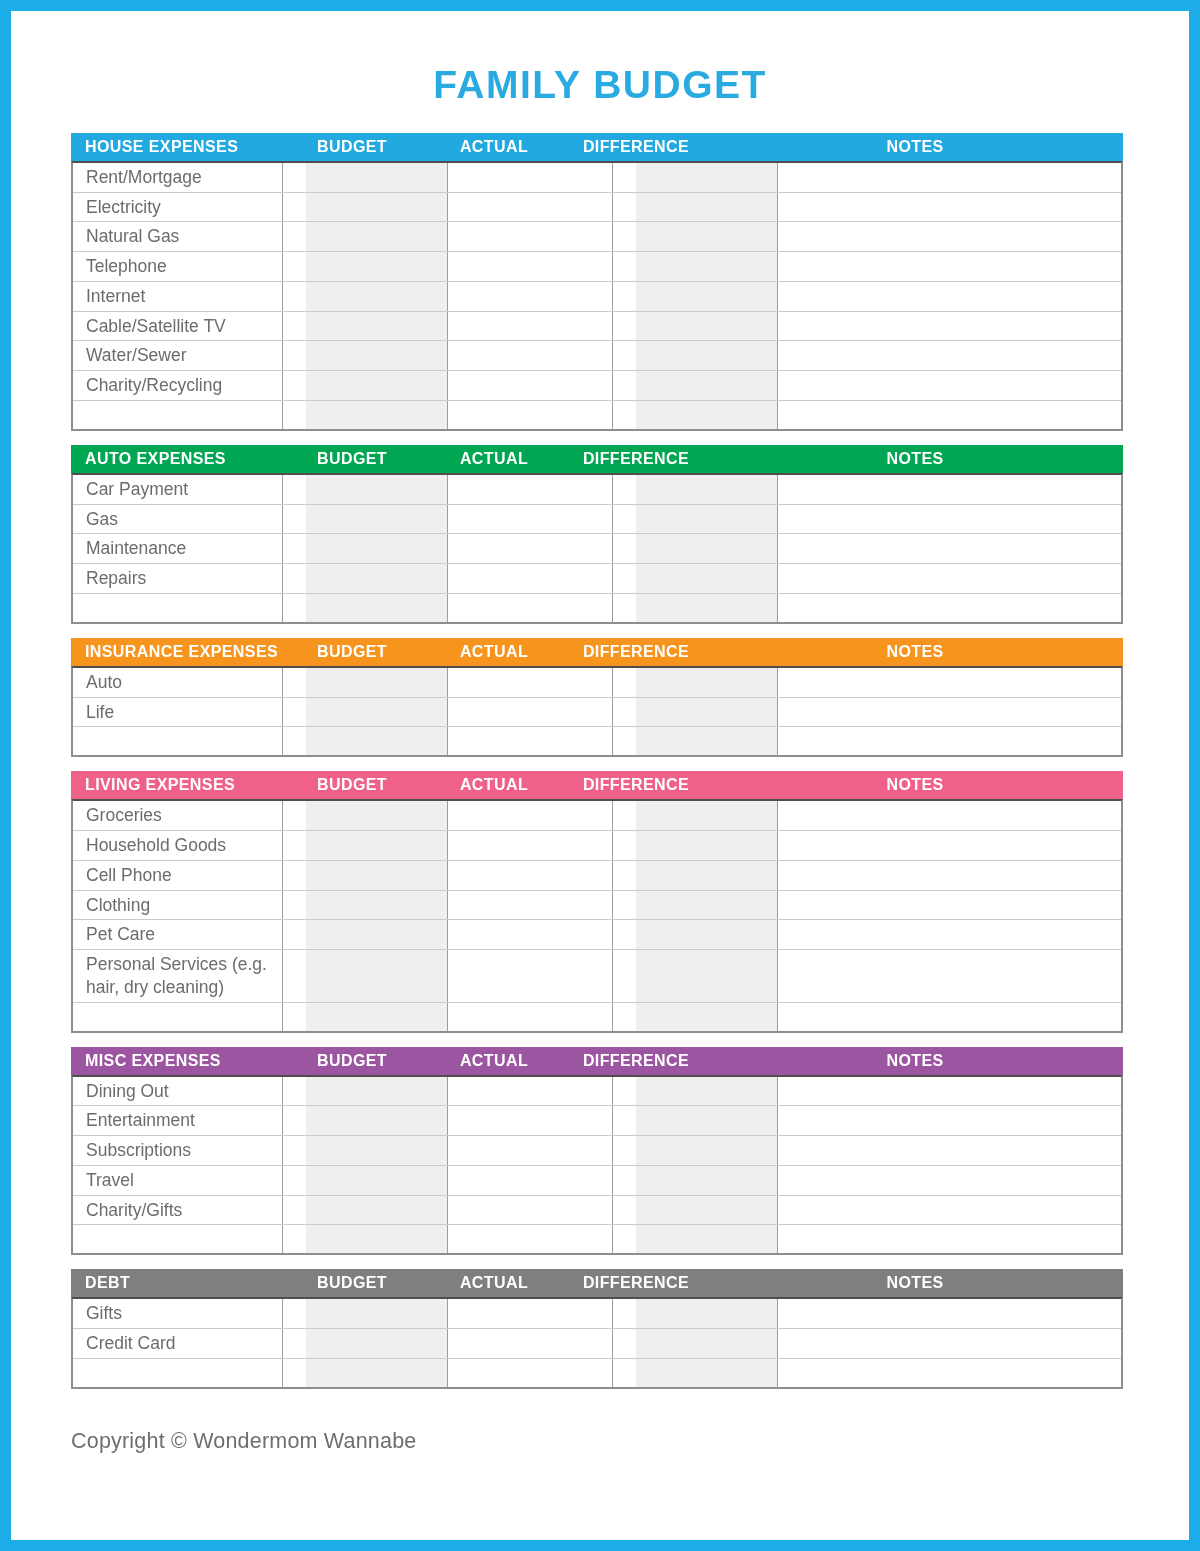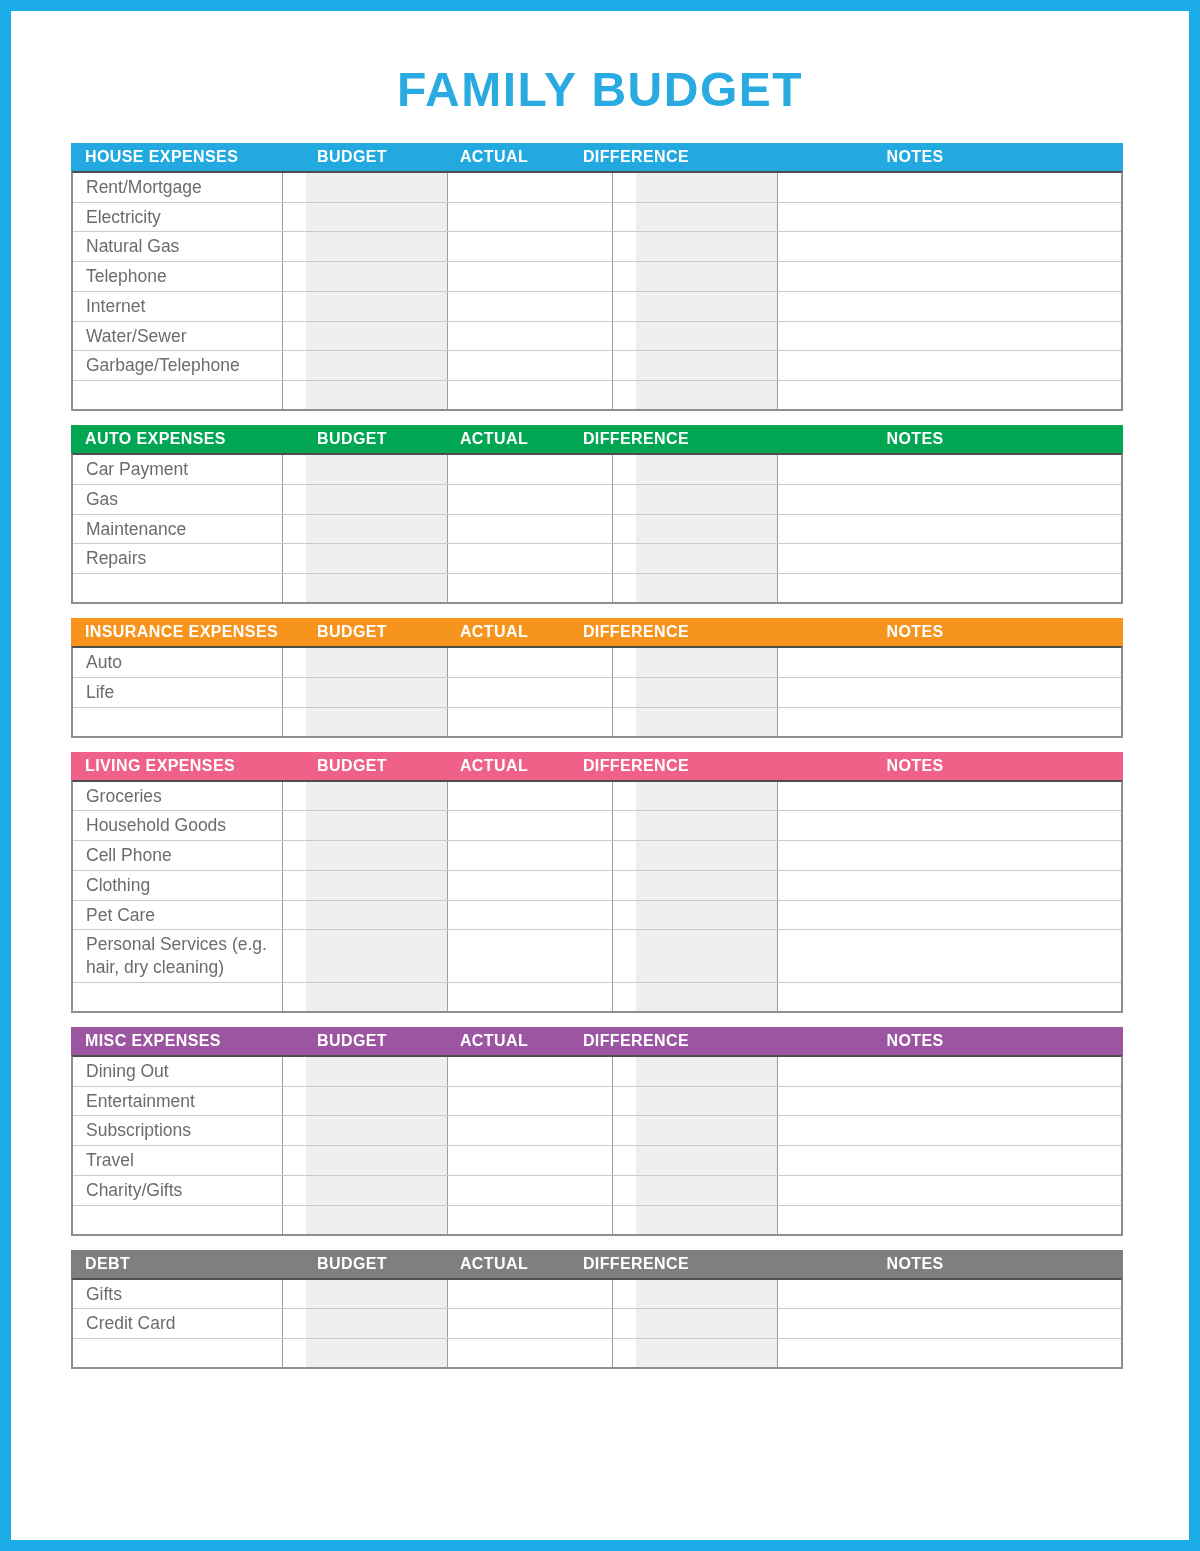--- a/index.html
+++ b/index.html
@@ -7,21 +7,21 @@
   .page {
     width: 1200px; height: 1551px;
     border: 11px solid #1CADE8;
     background: #fff;
     font-family: "Liberation Sans", "DejaVu Sans", sans-serif;
     overflow: hidden;
   }
   .title {
     margin: 53px 0 26px;
     text-align: center;
-    font-size: 48px;
+    font-size: 39px;
     font-weight: 800;
     letter-spacing: 1.5px;
     line-height: 1.1;
     color: #29ABE2;
   }
   .sheet { width: 1052px; margin-left: 60px; }
   .section { margin-bottom: 14px; }
   .bar {
     display: flex; align-items: center;
     height: 28px;
@@ -114,31 +114,38 @@
   </div>
 
   <div class="row">
     <div class="cell cell-label col-label">Internet</div>
     <div class="cell cell-fill col-budget"></div>
     <div class="cell col-actual"></div>
     <div class="cell cell-fill col-diff"></div>
     <div class="cell col-notes"></div>
   </div>
 
+  <div class="row">
+    <div class="cell cell-label col-label">Cable/Satellite TV</div>
+    <div class="cell cell-fill col-budget"></div>
+    <div class="cell col-actual"></div>
+    <div class="cell cell-fill col-diff"></div>
+    <div class="cell col-notes"></div>
+  </div>
 
   <div class="row">
     <div class="cell cell-label col-label">Water/Sewer</div>
     <div class="cell cell-fill col-budget"></div>
     <div class="cell col-actual"></div>
     <div class="cell cell-fill col-diff"></div>
     <div class="cell col-notes"></div>
   </div>
 
   <div class="row">
-    <div class="cell cell-label col-label">Garbage/Telephone</div>
+    <div class="cell cell-label col-label">Charity/Recycling</div>
     <div class="cell cell-fill col-budget"></div>
     <div class="cell col-actual"></div>
     <div class="cell cell-fill col-diff"></div>
     <div class="cell col-notes"></div>
   </div>
 
   <div class="row">
     <div class="cell cell-label col-label"></div>
     <div class="cell cell-fill col-budget"></div>
     <div class="cell col-actual"></div>
@@ -391,13 +398,14 @@
     <div class="cell cell-label col-label"></div>
     <div class="cell cell-fill col-budget"></div>
     <div class="cell col-actual"></div>
     <div class="cell cell-fill col-diff"></div>
     <div class="cell col-notes"></div>
   </div>
 </div>
   </section>
 </div>
 
+  <div class="footer">Copyright © Wondermom Wannabe</div>
 </div>
 
 </body></html>

